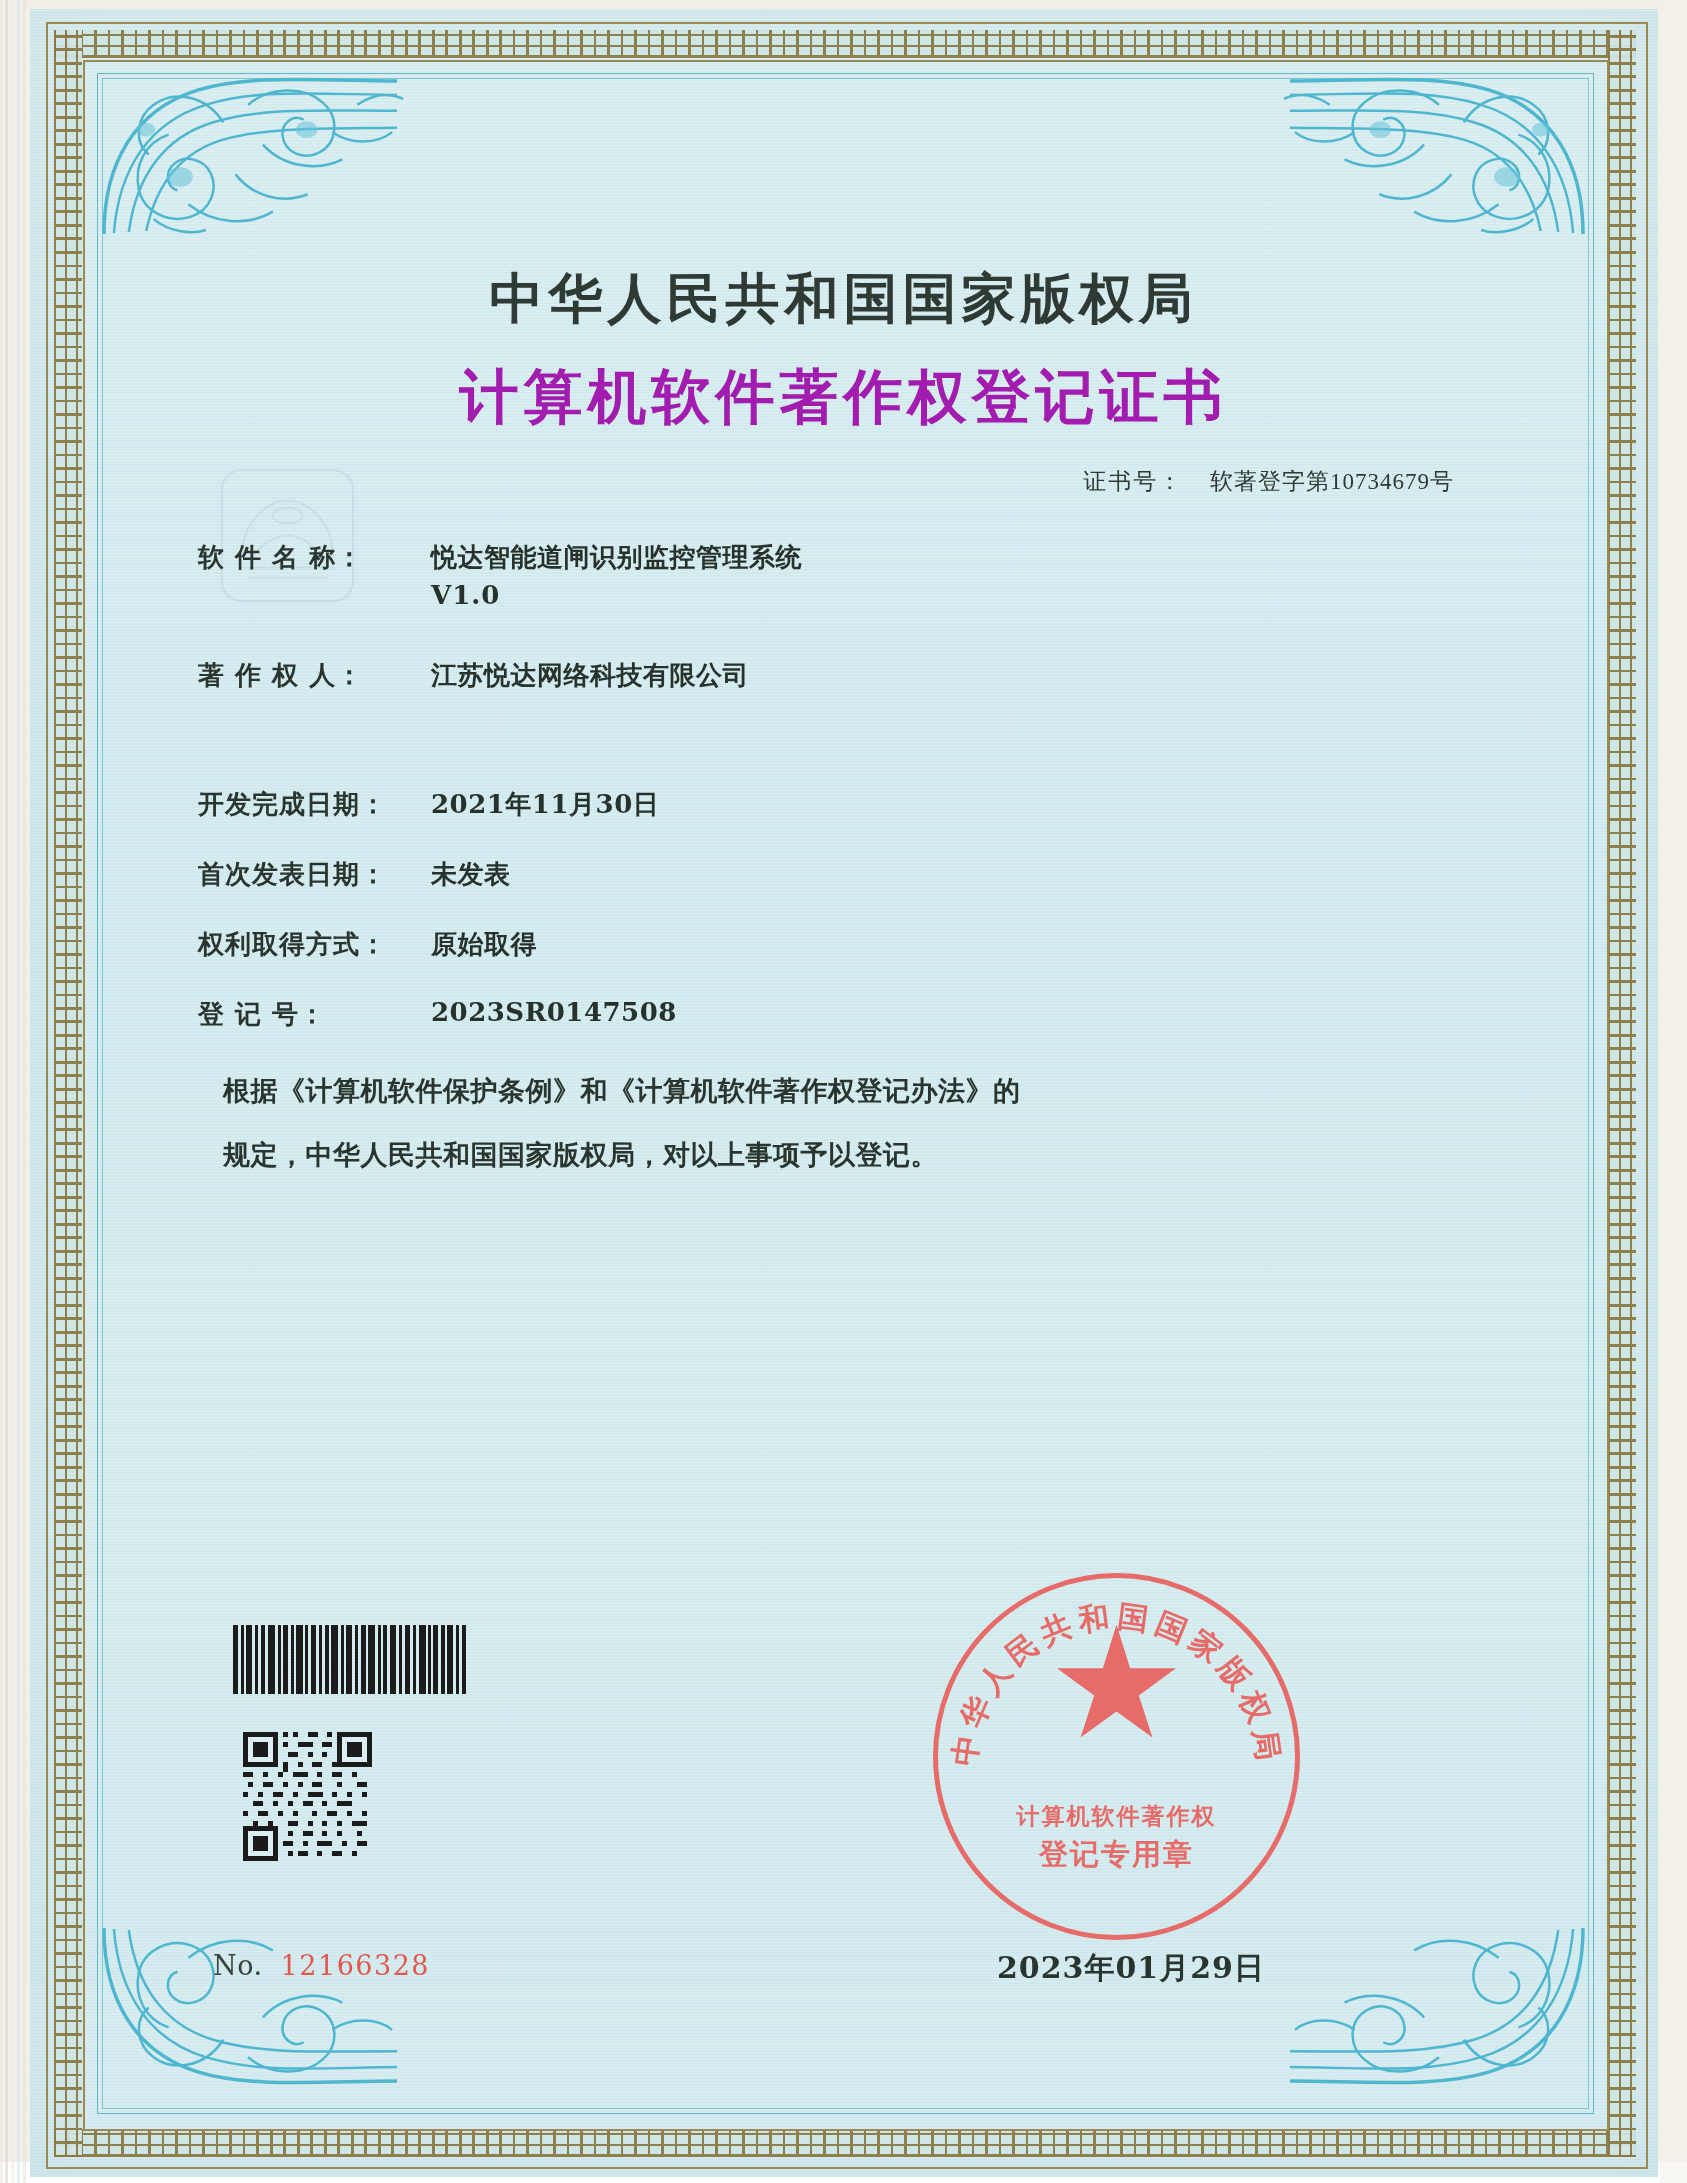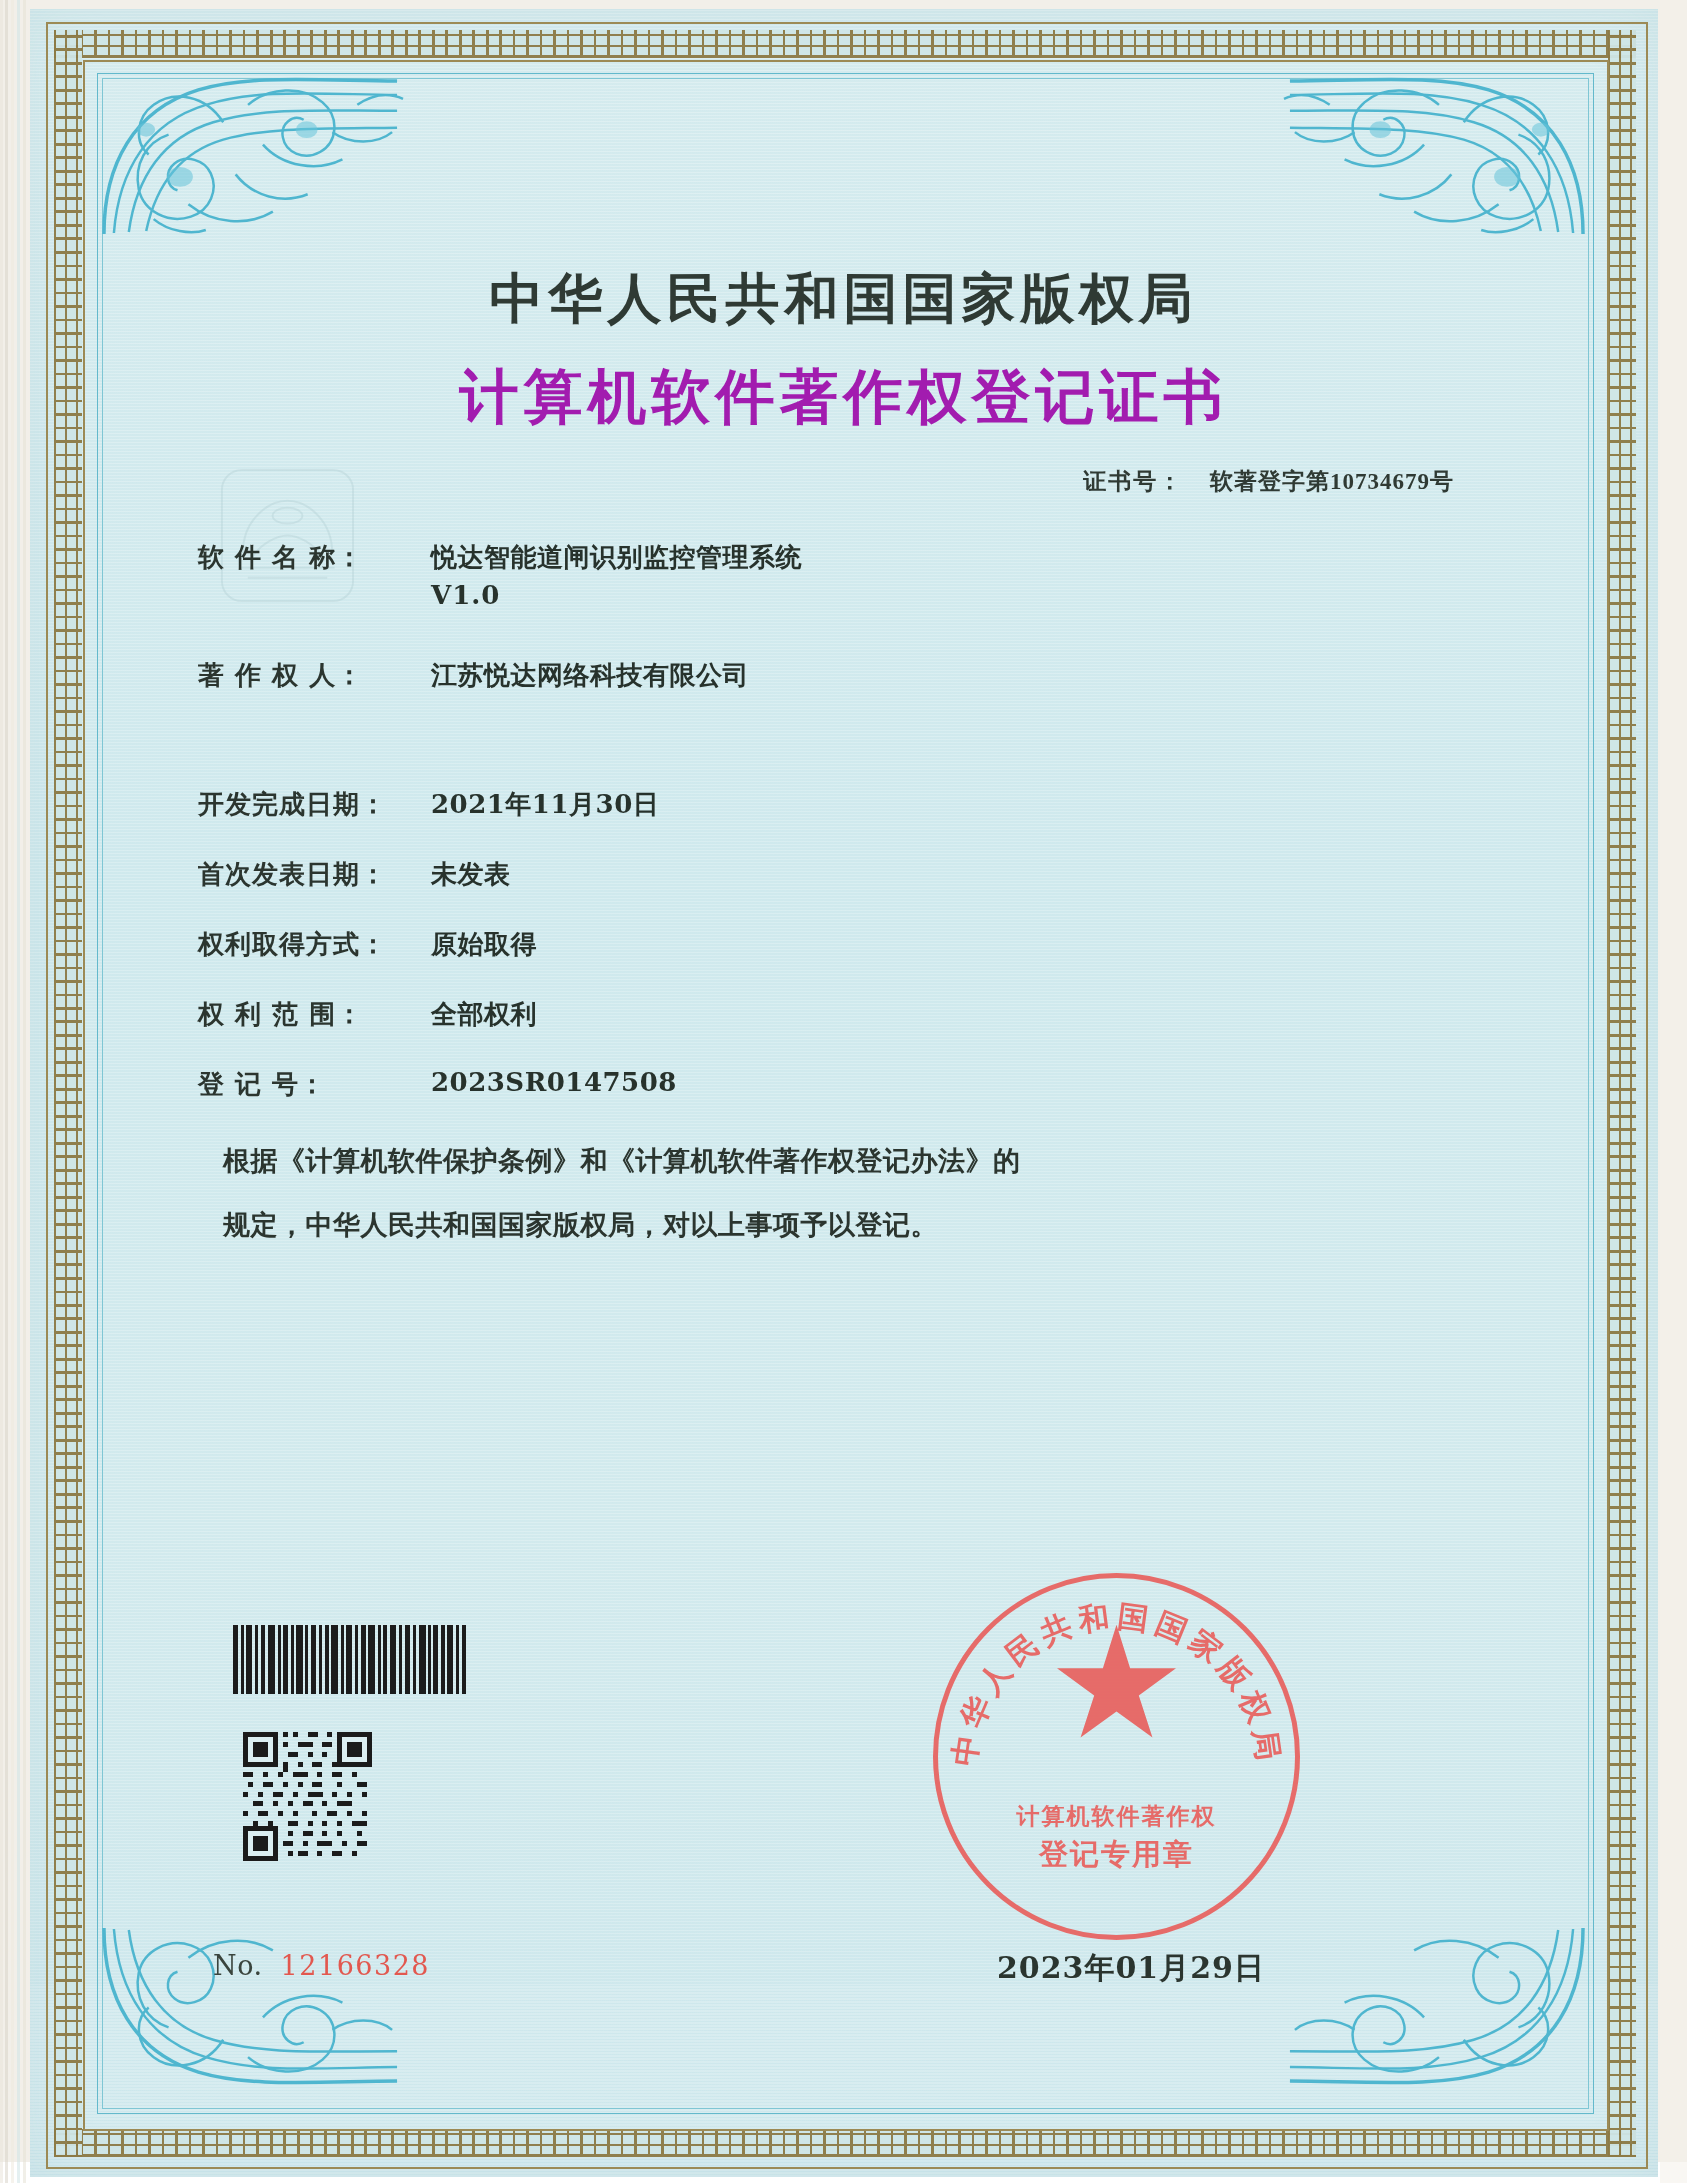--- a/index.html
+++ b/index.html
@@ -164,21 +164,21 @@
     font-weight: 700;
     margin-top: 22px;
   }
 
   .cert-no-row {
     margin-top: 28px;
     padding-right: 114px;
     text-align: right;
     font-size: 23px;
     color: #2f3a34;
-    font-weight: 700;
+    font-weight: 400;
     letter-spacing: 1px;
   }
   .cert-no-row .label { letter-spacing: 2px; }
   .cert-no-row .value { margin-left: 20px; }
 
   .field-block { position: relative; margin-top: 43px; padding-left: 79px; }
   .field-row {
     display: flex;
     align-items: flex-start;
     font-size: 26px;
@@ -461,24 +461,20 @@
         <div class="fkey">开发完成日期：</div>
         <div class="fval">2021年11月30日</div>
       </div>
       <div class="field-row">
         <div class="fkey">首次发表日期：</div>
         <div class="fval">未发表</div>
       </div>
       <div class="field-row">
         <div class="fkey">权利取得方式：</div>
         <div class="fval">原始取得</div>
-      </div>
-      <div class="field-row">
-        <div class="fkey">权 利 范 围：</div>
-        <div class="fval">全部权利</div>
       </div>
       <div class="field-row">
         <div class="fkey">登  记  号：</div>
         <div class="fval">2023SR0147508</div>
       </div>
     </div>
 
     <div class="statement">
       <p>根据《计算机软件保护条例》和《计算机软件著作权登记办法》的</p>
       <p class="indent">规定，中华人民共和国国家版权局，对以上事项予以登记。</p>

